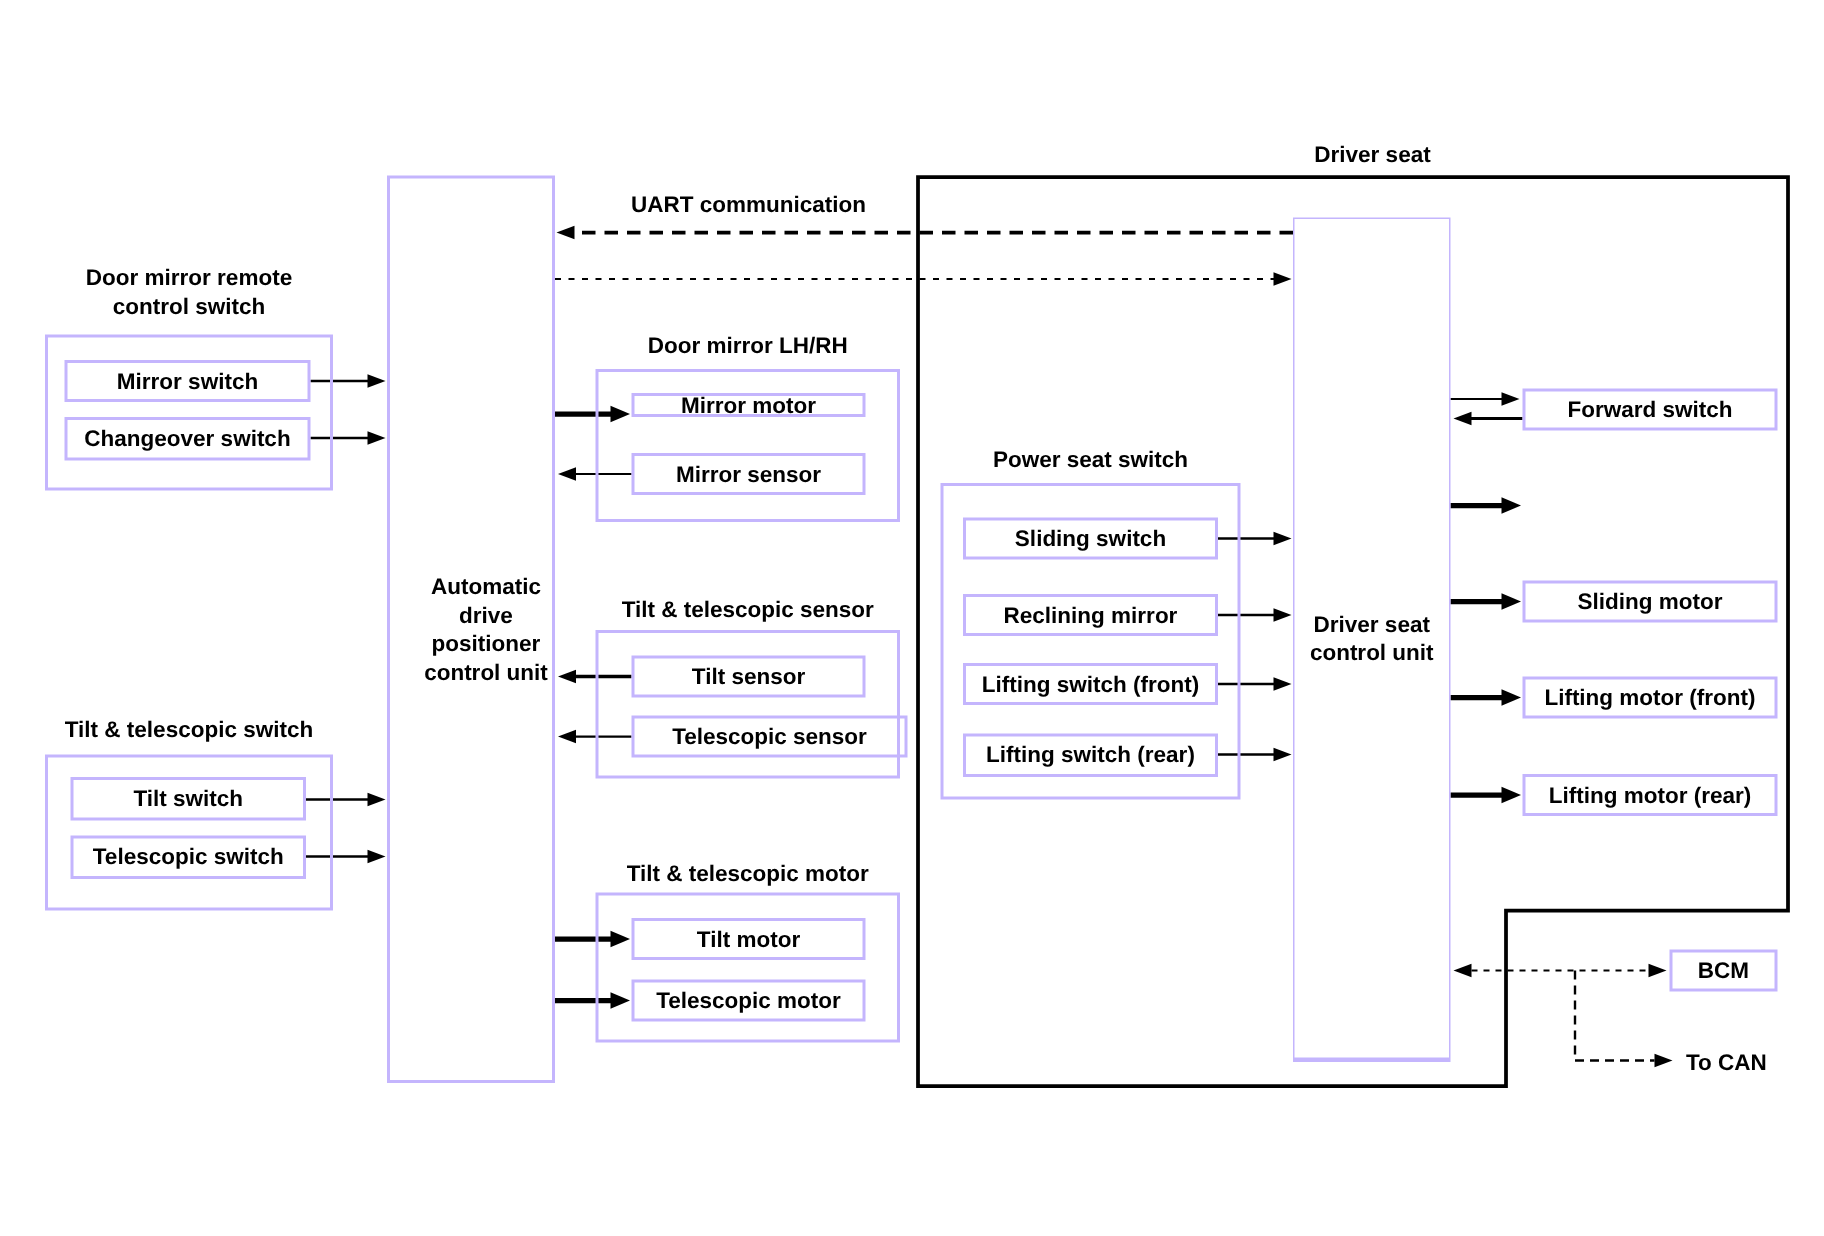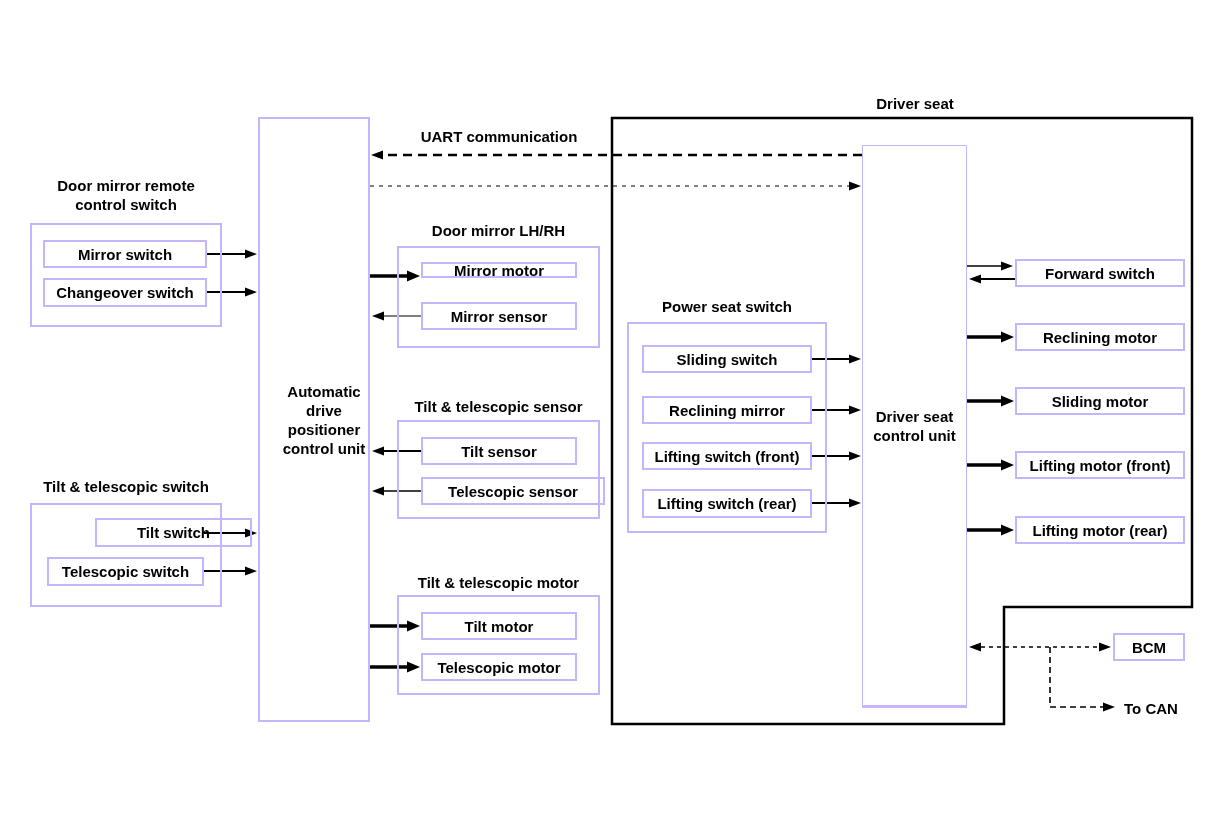--- a/index.html
+++ b/index.html
@@ -138,21 +138,21 @@
     </g>
   </svg>
 
   <div class="label" style="left:41px; top:176px; width:170px;">Door mirror remote control switch</div>
   <div class="box" style="left:30px; top:223px; width:192px; height:104px;"></div>
   <div class="box" style="left:43px; top:240px; width:164px; height:28px;">Mirror switch</div>
   <div class="box" style="left:43px; top:278px; width:164px; height:29px;">Changeover switch</div>
 
   <div class="label" style="left:30px; top:477px; width:192px;">Tilt &amp; telescopic switch</div>
   <div class="box" style="left:30px; top:503px; width:192px; height:104px;"></div>
-  <div class="box" style="left:47px; top:518px; width:157px; height:29px;margin-left:48px;">Tilt switch</div>
+  <div class="box" style="left:47px; top:518px; width:157px; height:29px;">Tilt switch</div>
   <div class="box" style="left:47px; top:557px; width:157px; height:29px;">Telescopic switch</div>
 
   <div class="box unitbox" style="left:258px; top:117px; width:112px; height:605px;padding-left:20px;">
     <span class="inner w94">Automatic drive positioner control unit</span>
   </div>
 
   <div class="label" style="left:399px; top:127px; width:200px;">UART communication</div>
 
   <div class="label" style="left:397px; top:221px; width:203px;">Door mirror LH/RH</div>
   <div class="box" style="left:397px; top:246px; width:203px; height:102px;"></div>
@@ -176,21 +176,20 @@
   <div class="box" style="left:642px; top:345px; width:170px; height:28px;">Sliding switch</div>
   <div class="box" style="left:642px; top:396px; width:170px; height:28px;">Reclining mirror</div>
   <div class="box" style="left:642px; top:442px; width:170px; height:28px;">Lifting switch (front)</div>
   <div class="box" style="left:642px; top:489px; width:170px; height:29px;">Lifting switch (rear)</div>
 
   <div class="box cubox" style="left:862px; top:145px; width:105px; height:563px;">
     <span class="inner w92">Driver seat control unit</span>
   </div>
 
   <div class="box" style="left:1015px; top:259px; width:170px; height:28px;">Forward switch</div>
-  <div class="box" style="left:1015px; top:323px; width:170px; height:28px;">Reclining motor</div>
   <div class="box" style="left:1015px; top:387px; width:170px; height:28px;">Sliding motor</div>
   <div class="box" style="left:1015px; top:451px; width:170px; height:28px;">Lifting motor (front)</div>
   <div class="box" style="left:1015px; top:516px; width:170px; height:28px;">Lifting motor (rear)</div>
 
   <div class="box" style="left:1113px; top:633px; width:72px; height:28px;">BCM</div>
 
   <div class="label" style="left:1124px; top:699px; text-align:left;">To CAN</div>
 
 </div>
 

